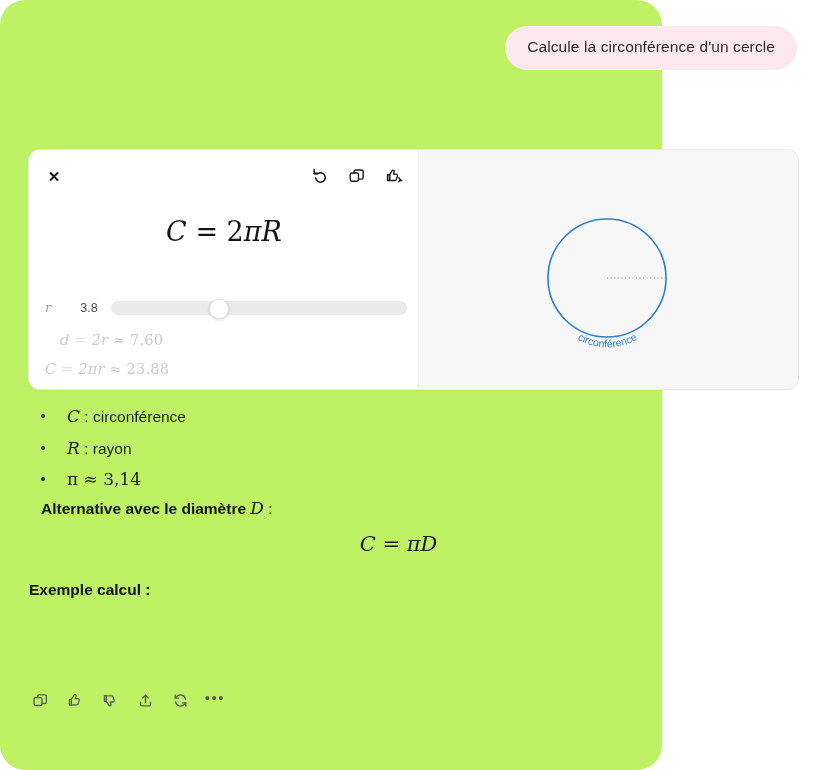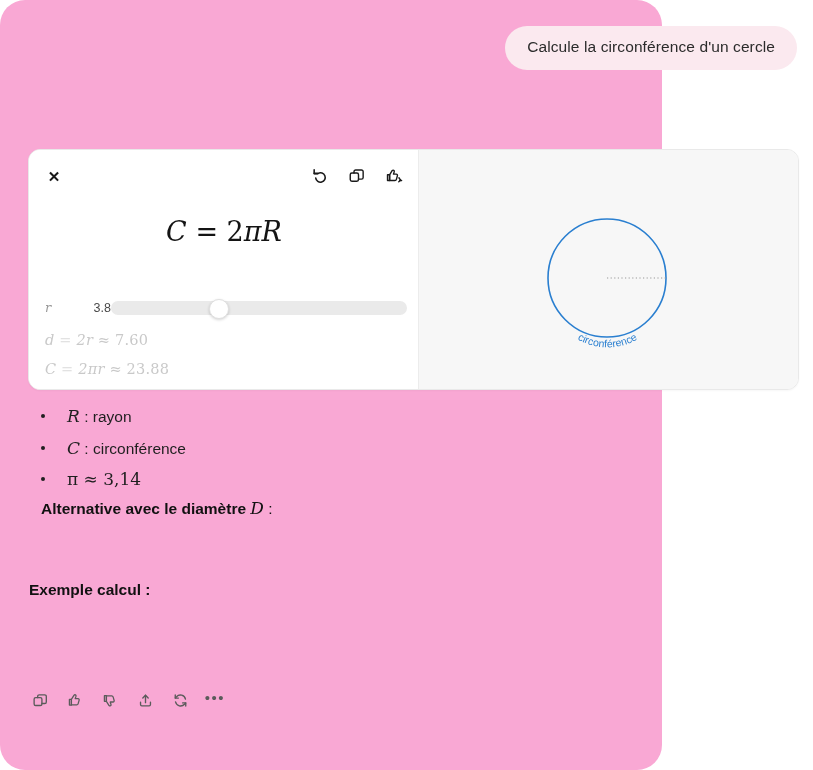--- a/index.html
+++ b/index.html
@@ -12,21 +12,21 @@
     height: 770px;
     position: relative;
     font-family: "Liberation Sans", sans-serif;
     color: #1a1a1a;
     overflow: hidden;
   }
   .page {
     position: relative;
     width: 662px;
     height: 770px;
-    background: #f9a8d4;
+    background: #bef264;
     border-radius: 25px;
   }
 
   
   .user-row {
     position: absolute;
     top: 26px;
     left: 0;
     width: 797px;
     display: flex;
@@ -142,21 +142,21 @@
     font-size: 13px;
     color: #9a9a9a;
     width: 22px;
     text-align: left;
     padding-left: 3px;
   }
   .slider-val {
     font-size: 12.5px;
     color: #4a4a4a;
     width: 44px;
-    text-align: right;
+    text-align: center;
   }
   .slider-track {
     position: relative;
     flex: 1;
     height: 14px;
     background: #eaeaea;
     border-radius: 7px;
     cursor: pointer;
   }
   .slider-thumb {
@@ -174,21 +174,21 @@
   }
 
   .derived {
     position: absolute;
     left: 16px;
     font-family: "DejaVu Serif", "Liberation Serif", serif;
     font-size: 14.5px;
     color: #c9c9c9;
     letter-spacing: 0.2px;
   }
-  .derived-1 { top: 182px; }
+  .derived-1 { top: 182px; margin-left: 15px; }
   .derived-2 { top: 211px; }
   .derived .eqfade { color: #e2e2e2; }
 
   
   .diagram {
     position: absolute;
     top: 0;
     left: 0;
     width: 100%;
     height: 100%;
@@ -369,37 +369,40 @@
         <text font-size="10.5" fill="#2a7fd0" font-family="Liberation Sans, sans-serif">
           <textPath href="#circPath" startOffset="50%" text-anchor="middle">circonférence</textPath>
         </text>
       </svg>
 
     </div>
   </div>
 
   <ul class="bullets">
     <li>
+      <span class="math-serif" style="font-style:italic">C</span>
+      <span>: circonférence</span>
+    </li>
+    <li>
       <span class="math-serif" style="font-style:italic">R</span>
       <span>: rayon</span>
-    </li>
-    <li>
-      <span class="math-serif" style="font-style:italic">C</span>
-      <span>: circonférence</span>
     </li>
     <li>
       <span class="math-serif">π ≈ 3,14</span>
       <span></span>
     </li>
   </ul>
 
   <div class="alt-head">
     <span>Alternative avec le diamètre </span><span class="math-serif" style="font-style:italic;font-weight:normal">D</span><span style="font-weight:normal"> :</span>
   </div>
 
+  <div class="center-formula">
+    <span style="font-style:italic">C = πD</span>
+  </div>
 
   <div class="ex-head">Exemple calcul :</div>
 
 
   <div class="actions">
     <div class="action-btn">
       <svg width="17" height="17" viewBox="0 0 24 24" fill="none" stroke="#5b5b5b" stroke-width="1.9" stroke-linecap="round" stroke-linejoin="round">
         <rect x="3" y="8" width="11" height="11" rx="2.2"></rect>
         <path d="M8 8 V6.2 A2.2 2.2 0 0 1 10.2 4 H18 A2.2 2.2 0 0 1 20.2 6.2 V14 A2.2 2.2 0 0 1 18 16.2 H14"></path>
       </svg>

